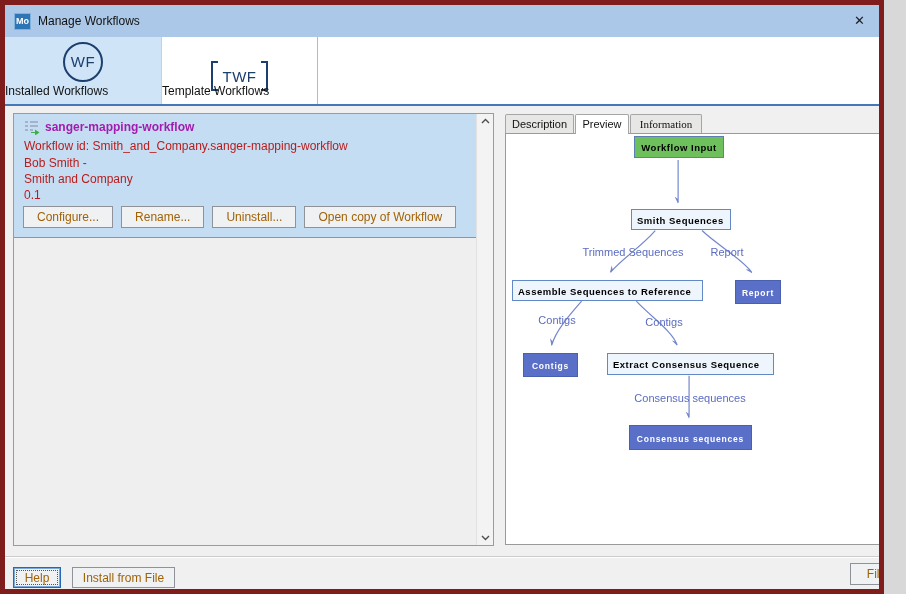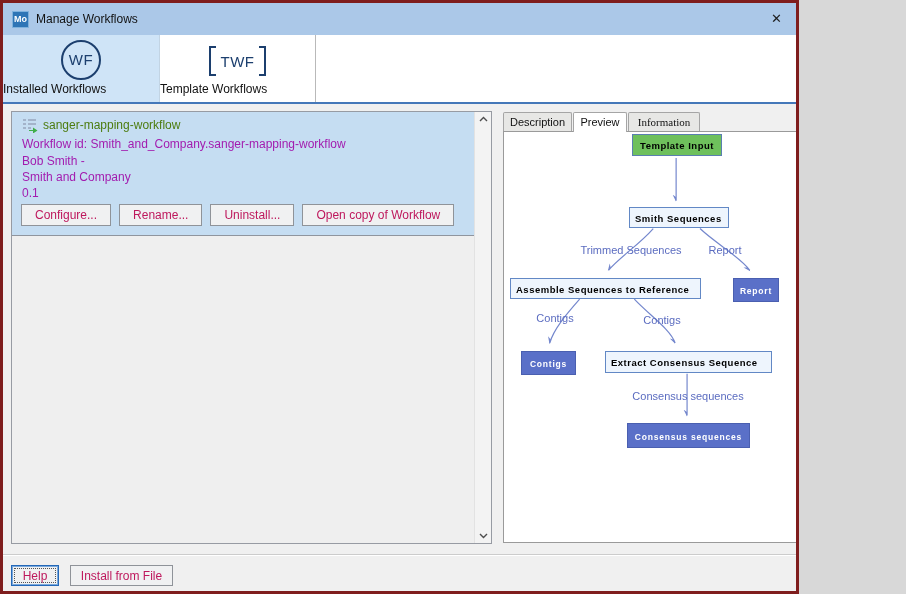--- a/index.html
+++ b/index.html
@@ -1,20 +1,20 @@
 <!DOCTYPE html>
 <html><head>
 <meta charset="utf-8">
 <style>
   * { margin:0; padding:0; box-sizing:border-box; }
   html,body { background:#d8d8d8; }
   body { font-family:"Liberation Sans", sans-serif; }
   #window {
-    position:relative; width:799px; height:594px;
-    background:#f0f0f0; border:3px solid #7f1d1d; overflow:hidden;padding-left:36px;
+    position:relative; width:884px; height:594px;
+    background:#f0f0f0; border:5px solid #7f1d1d; overflow:hidden;padding-left:36px;
   }
   
   #titlebar { position:absolute; left:0; top:0; width:100%; height:32px; background:#abc8e8; }
   #app-badge {
     position:absolute; left:9px; top:8px; width:17px; height:17px;
     background:#2e75b6; border:1px solid #7fb2dd; color:#fff;
     font-size:9px; font-weight:bold; text-align:center; line-height:15px;
   }
   #title-text { position:absolute; left:33px; top:9px; font-size:12px; color:#111; }
   #close-x { position:absolute; right:14px; top:8px; font-size:13px; color:#1b1b1b; cursor:default; line-height:16px; }
@@ -22,39 +22,39 @@
   #ribbon { position:absolute; left:0; top:32px; width:100%; height:69px; background:#ffffff; border-bottom:2px solid #4578b9; }
   .ribbon-tab { position:absolute; top:0; height:67px; }
   #tab-installed { left:0; width:157px; background:#cfe4f7; border-right:1px solid #c2d4e4; }
   #tab-template { left:157px; width:156px; background:#ffffff; border-right:1px solid #b9b9b9; }
   .ribbon-tab .tab-label { position:absolute; bottom:6px; width:100%; font-size:12px; color:#111; }
   #wf-circle {
     position:absolute; left:58px; top:5px; width:40px; height:40px;
     border:2px solid #1c3f6e; border-radius:50%; color:#1c3f6e;
     font-size:15px; text-align:center; line-height:36px; letter-spacing:0.5px;
   }
-  #twf-badge { position:absolute; left:0; top:10px; width:100%; display:flex; justify-content:center; align-items:center; height:32px;text-align:right; }
+  #twf-badge { position:absolute; left:0; top:23px; width:100%; display:flex; justify-content:center; align-items:center; height:32px;text-align:right; }
   .bracket { width:7px; height:30px; border:2px solid #1c3f6e; }
   .bracket.l { border-right:none; }
   .bracket.r { border-left:none; }
   #twf-text { color:#1c3f6e; font-size:15px; padding:0 5px; letter-spacing:0.5px; }
   
   #left-panel {
     position:absolute; left:8px; top:108px; width:481px; height:433px;
     background:#efefef; border:1px solid #979ba3;
   }
   #selected-item { position:absolute; left:0; top:0; width:462px; height:124px; background:#c5ddf2; border-bottom:1px solid #8f959e; }
   #item-title-row { position:absolute; left:10px; top:5px; display:flex; align-items:center; gap:5px; }
-  #item-title { font-size:12px; font-weight:normal; color:#4d7c0f; }
-  .meta-line { position:absolute; left:10px; font-size:12px; color:#a21caf; }
+  #item-title { font-size:12px; font-weight:bold; color:#a21caf; }
+  .meta-line { position:absolute; left:10px; font-size:12px; color:#b91c1c; }
   #meta-id { top:25px; } #meta-author { top:42px; } #meta-company { top:58px; } #meta-version { top:74px; }
   #item-buttons { position:absolute; left:9px; top:92px; display:flex; gap:8px; }
   .btn {
     height:22px; background:#f0f1f2; border:1px solid #8f9399;
-    font-family:"Liberation Sans", sans-serif; font-size:12px; color:#be185d;
+    font-family:"Liberation Sans", sans-serif; font-size:12px; color:#a16207;
     padding:0 13px; text-align:center;
   }
   
   #list-scrollbar { position:absolute; right:0; top:0; width:17px; height:431px; background:#f3f3f3; border-left:1px solid #e2e2e2; }
   .sb-arrow { position:absolute; left:4px; width:9px; height:6px; }
   #sb-up { top:4px; } #sb-down { bottom:4px; }
   
   .rtab {
     position:absolute; top:109px; height:19px; font-size:11px; color:#111;
     background:#e7e7e5; border:1px solid #a5a5a5; border-bottom:none;
@@ -177,21 +177,21 @@
       </defs>
       <g stroke="#7487cd" stroke-width="1.2" fill="none">
         <path d="M173,26 L173,69" marker-end="url(#arr)"></path>
         <path d="M150,97 C136,113 116,126 105,139" marker-end="url(#arr)"></path>
         <path d="M197,97 C214,113 238,126 247,139" marker-end="url(#arr)"></path>
         <path d="M76,168 C62,184 50,198 46,212" marker-end="url(#arr)"></path>
         <path d="M131,168 C146,184 167,198 172,212" marker-end="url(#arr)"></path>
         <path d="M184,243 L184,285" marker-end="url(#arr)"></path>
       </g>
     </svg>
-    <div class="node input" id="node-input">Template Input</div>
+    <div class="node input" id="node-input">Workflow Input</div>
     <div class="node process" id="node-trim">Smith Sequences</div>
     <div class="edge-label" id="lbl-trimmed">Trimmed Sequences</div>
     <div class="edge-label" id="lbl-report">Report</div>
     <div class="node process" id="node-assemble">Assemble Sequences to Reference</div>
     <div class="node output" id="node-report">Report</div>
     <div class="edge-label" id="lbl-contigs-l">Contigs</div>
     <div class="edge-label" id="lbl-contigs-r">Contigs</div>
     <div class="node output" id="node-contigs">Contigs</div>
     <div class="node process" id="node-extract">Extract Consensus Sequence</div>
     <div class="edge-label" id="lbl-consensus">Consensus sequences</div>

